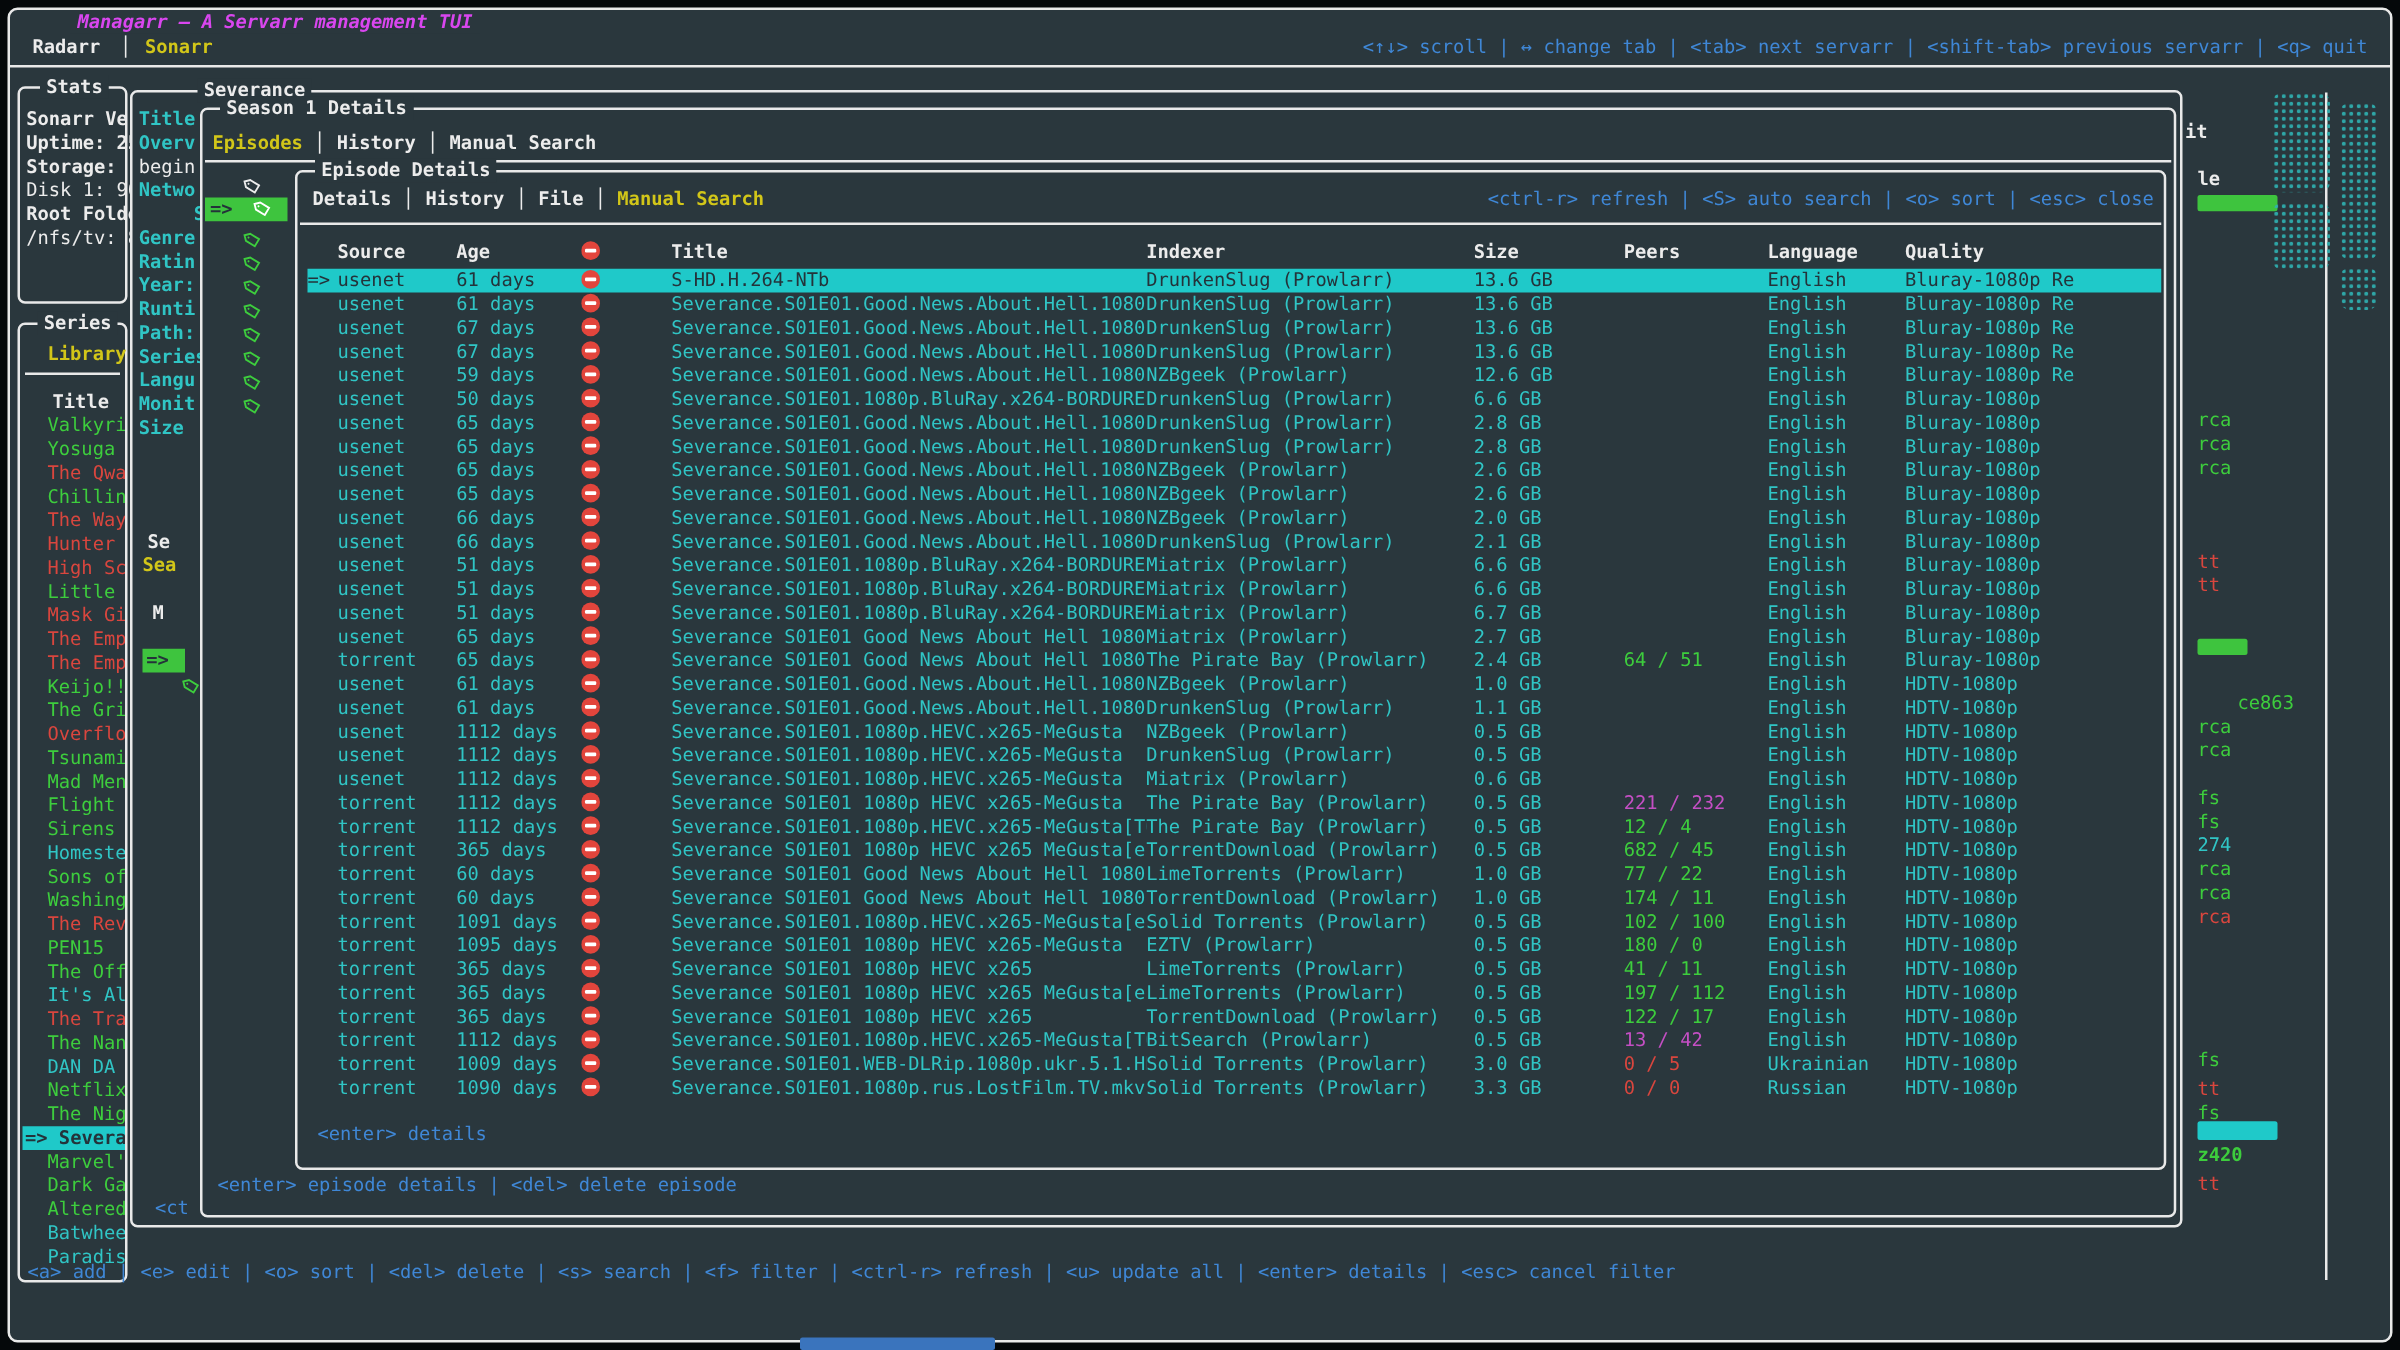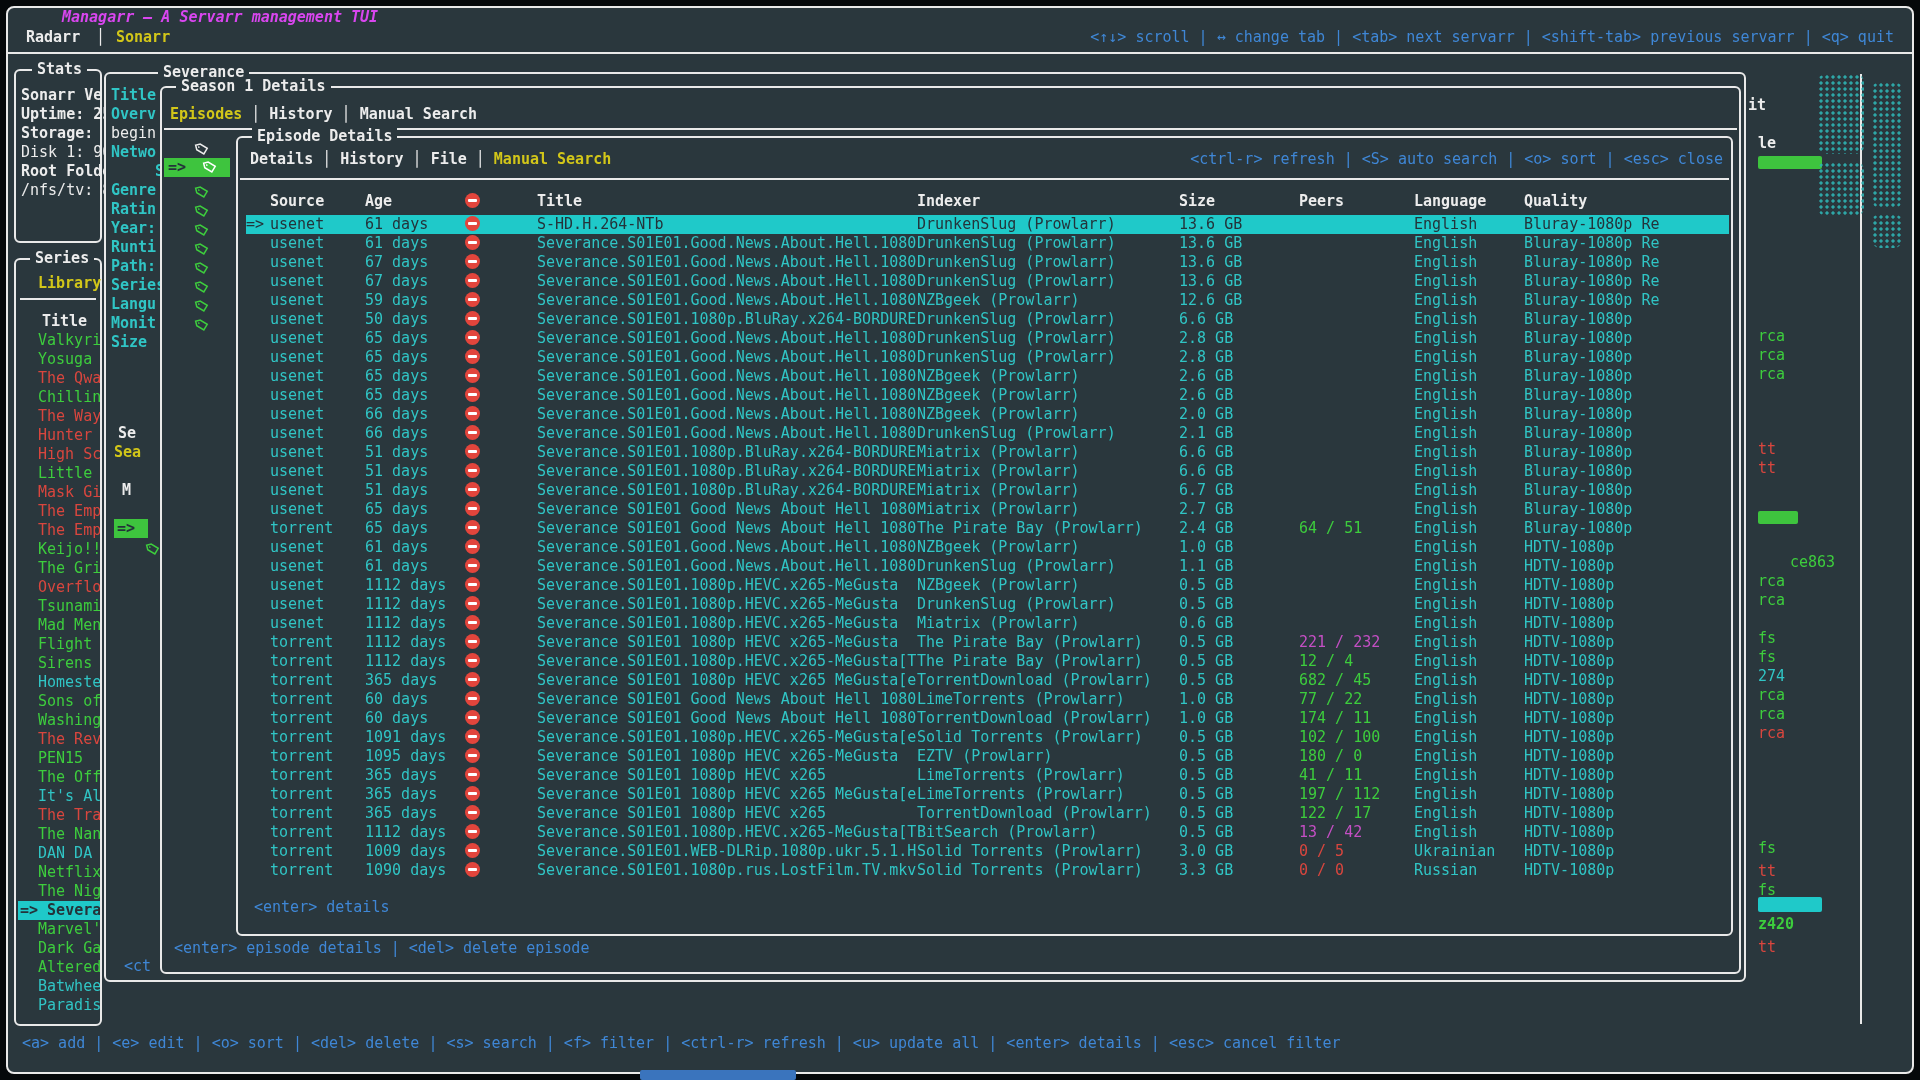--- a/index.html
+++ b/index.html
@@ -684,15 +684,15 @@
       <div class="abs" style="left: 1758px; top: 897px; width: 64px; height: 15px; border-radius: 2px; background: rgb(31, 201, 201);"></div>
       <span class="abs nowrap green" style="left: 1758px; top: 915px; font-weight: bold;">z420</span>
       <span class="abs nowrap red" style="left: 1758px; top: 938px;">tt</span>
     </div>
   <div class="vline" style="left:1860px;top:74px;height:950px"></div>
   <div class="dots" style="left:1818px;top:74px;width:46px;height:80px"></div>
   <div class="dots" style="left:1818px;top:162px;width:46px;height:54px"></div>
   <div class="dots" style="left:1872px;top:82px;width:30px;height:126px"></div>
   <div class="dots" style="left:1872px;top:214px;width:30px;height:34px"></div>
 
-  <span class="abs blue nowrap" style="left:22px;top:1034px">&lt;a&gt; add | &lt;e&gt; edit | &lt;o&gt; sort | &lt;del&gt; delete | &lt;s&gt; search | &lt;f&gt; filter | &lt;ctrl-r&gt; refresh | &lt;u&gt; update all | &lt;enter&gt; details | &lt;esc&gt; cancel filter</span>
+  <span class="abs blue nowrap" style="left:22px;top:1008px">&lt;a&gt; add | &lt;e&gt; edit | &lt;o&gt; sort | &lt;del&gt; delete | &lt;s&gt; search | &lt;f&gt; filter | &lt;ctrl-r&gt; refresh | &lt;u&gt; update all | &lt;enter&gt; details | &lt;esc&gt; cancel filter</span>
   <div class="abs" style="left:640px;top:1070px;width:156px;height:10px;background:var(--taskbar,#3a74bd);background:#3a74bd;border-radius:2px"></div>
 </div>
 
 </body></html>

